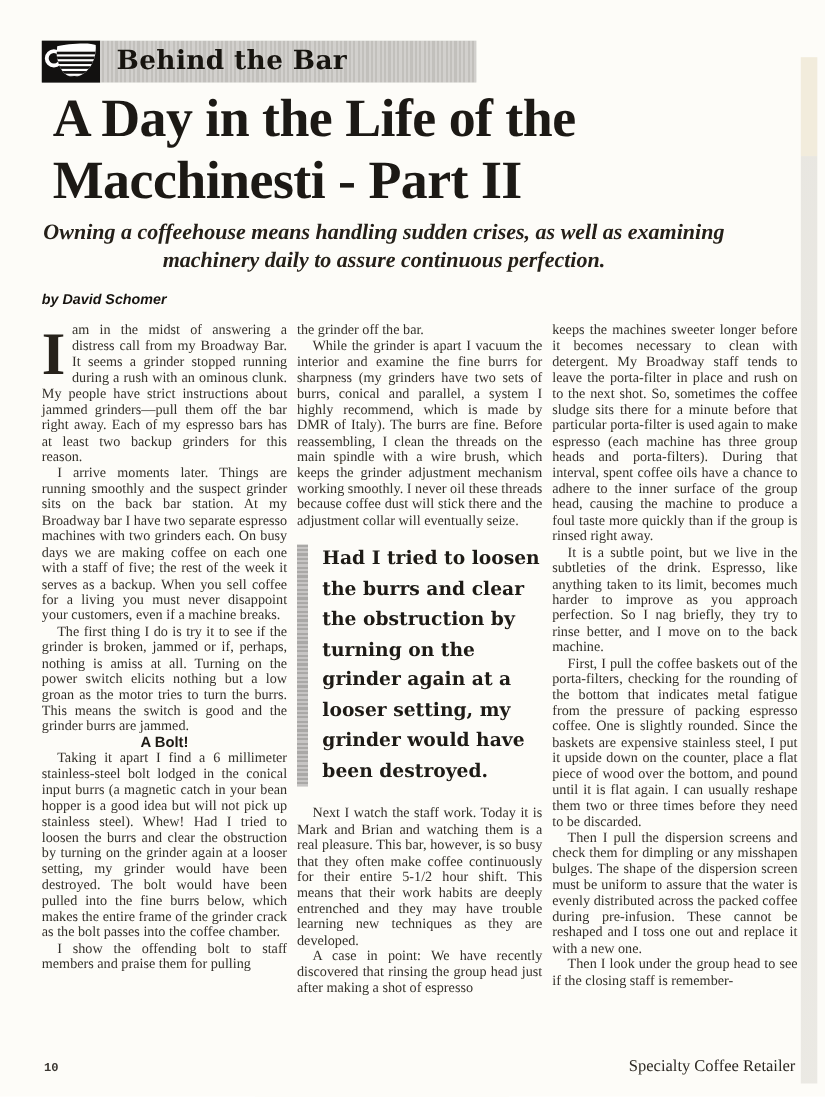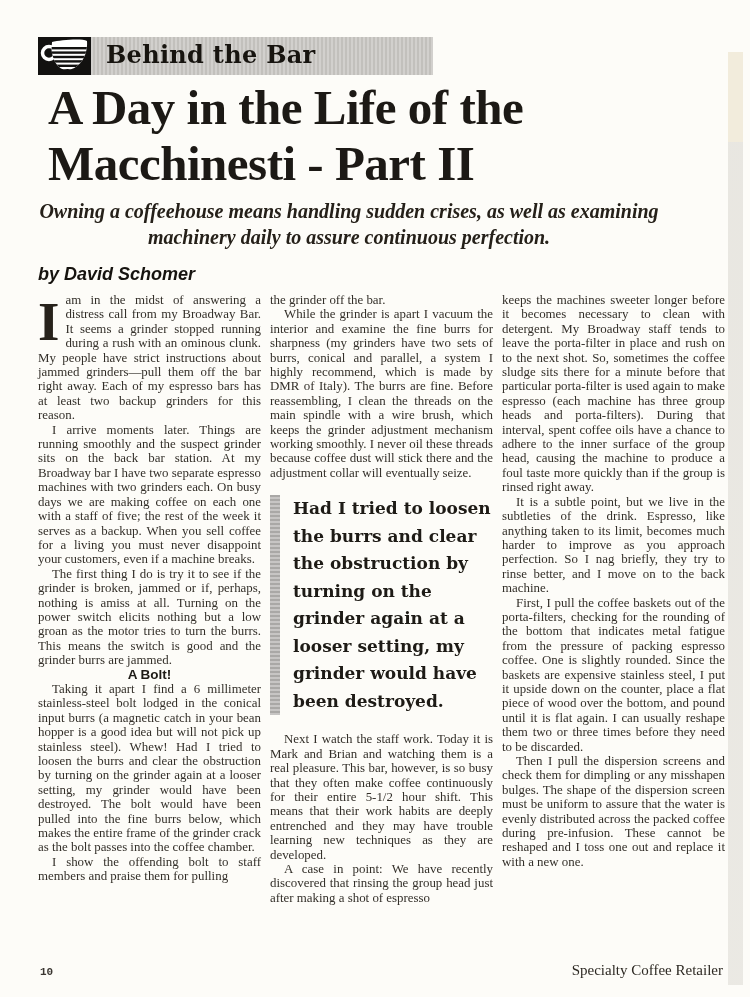--- a/index.html
+++ b/index.html
@@ -31,21 +31,21 @@
   }
   .subtitle {
     position:absolute; left:38px; top:198px; width:622px;
     font-weight:bold; font-style:italic; font-size:20px; line-height:26px;
     color:#252019;
     text-align:center;
   }
   .byline {
     position:absolute; left:38px; top:264px;
     font-family:"Liberation Sans", sans-serif; font-weight:bold; font-style:italic;
-    font-size:18px; color:#16130f;
+    font-size:13px; color:#16130f;
   }
 
   
   .columns {
     position:absolute; left:38px; top:293px; width:687px;
     display:flex; gap:9px;
   }
   .col {
     width:223px; flex:none;
     font-size:12.9px; line-height:14.4px; text-align:justify;
@@ -156,20 +156,21 @@
       </div>
       <p>Next I watch the staff work. Today it is Mark and Brian and watching them is a real pleasure. This bar, however, is so busy that they often make coffee continuously for their entire 5-1/2 hour shift. This means that their work habits are deeply entrenched and they may have trouble learning new techniques as they are developed.</p>
       <p>A case in point: We have recently discovered that rinsing the group head just after making a shot of espresso</p>
     </div>
 
     <div class="col">
       <p class="noindent">keeps the machines sweeter longer before it becomes necessary to clean with detergent. My Broadway staff tends to leave the porta-filter in place and rush on to the next shot. So, sometimes the coffee sludge sits there for a minute before that particular porta-filter is used again to make espresso (each machine has three group heads and porta-filters). During that interval, spent coffee oils have a chance to adhere to the inner surface of the group head, causing the machine to produce a foul taste more quickly than if the group is rinsed right away.</p>
       <p>It is a subtle point, but we live in the subtleties of the drink. Espresso, like anything taken to its limit, becomes much harder to improve as you approach perfection. So I nag briefly, they try to rinse better, and I move on to the back machine.</p>
       <p>First, I pull the coffee baskets out of the porta-filters, checking for the rounding of the bottom that indicates metal fatigue from the pressure of packing espresso coffee. One is slightly rounded. Since the baskets are expensive stainless steel, I put it upside down on the counter, place a flat piece of wood over the bottom, and pound until it is flat again. I can usually reshape them two or three times before they need to be discarded.</p>
       <p>Then I pull the dispersion screens and check them for dimpling or any misshapen bulges. The shape of the dispersion screen must be uniform to assure that the water is evenly distributed across the packed coffee during pre-infusion. These cannot be reshaped and I toss one out and replace it with a new one.</p>
+      <p>Then I look under the group head to see if the closing staff is remember-</p>
     </div>
 
   </div>
 
   <div class="footer-page-num">10</div>
   <div class="footer-pub">Specialty Coffee Retailer</div>
 
   <div class="edge-top"></div>
   <div class="edge-strip"></div>
 

